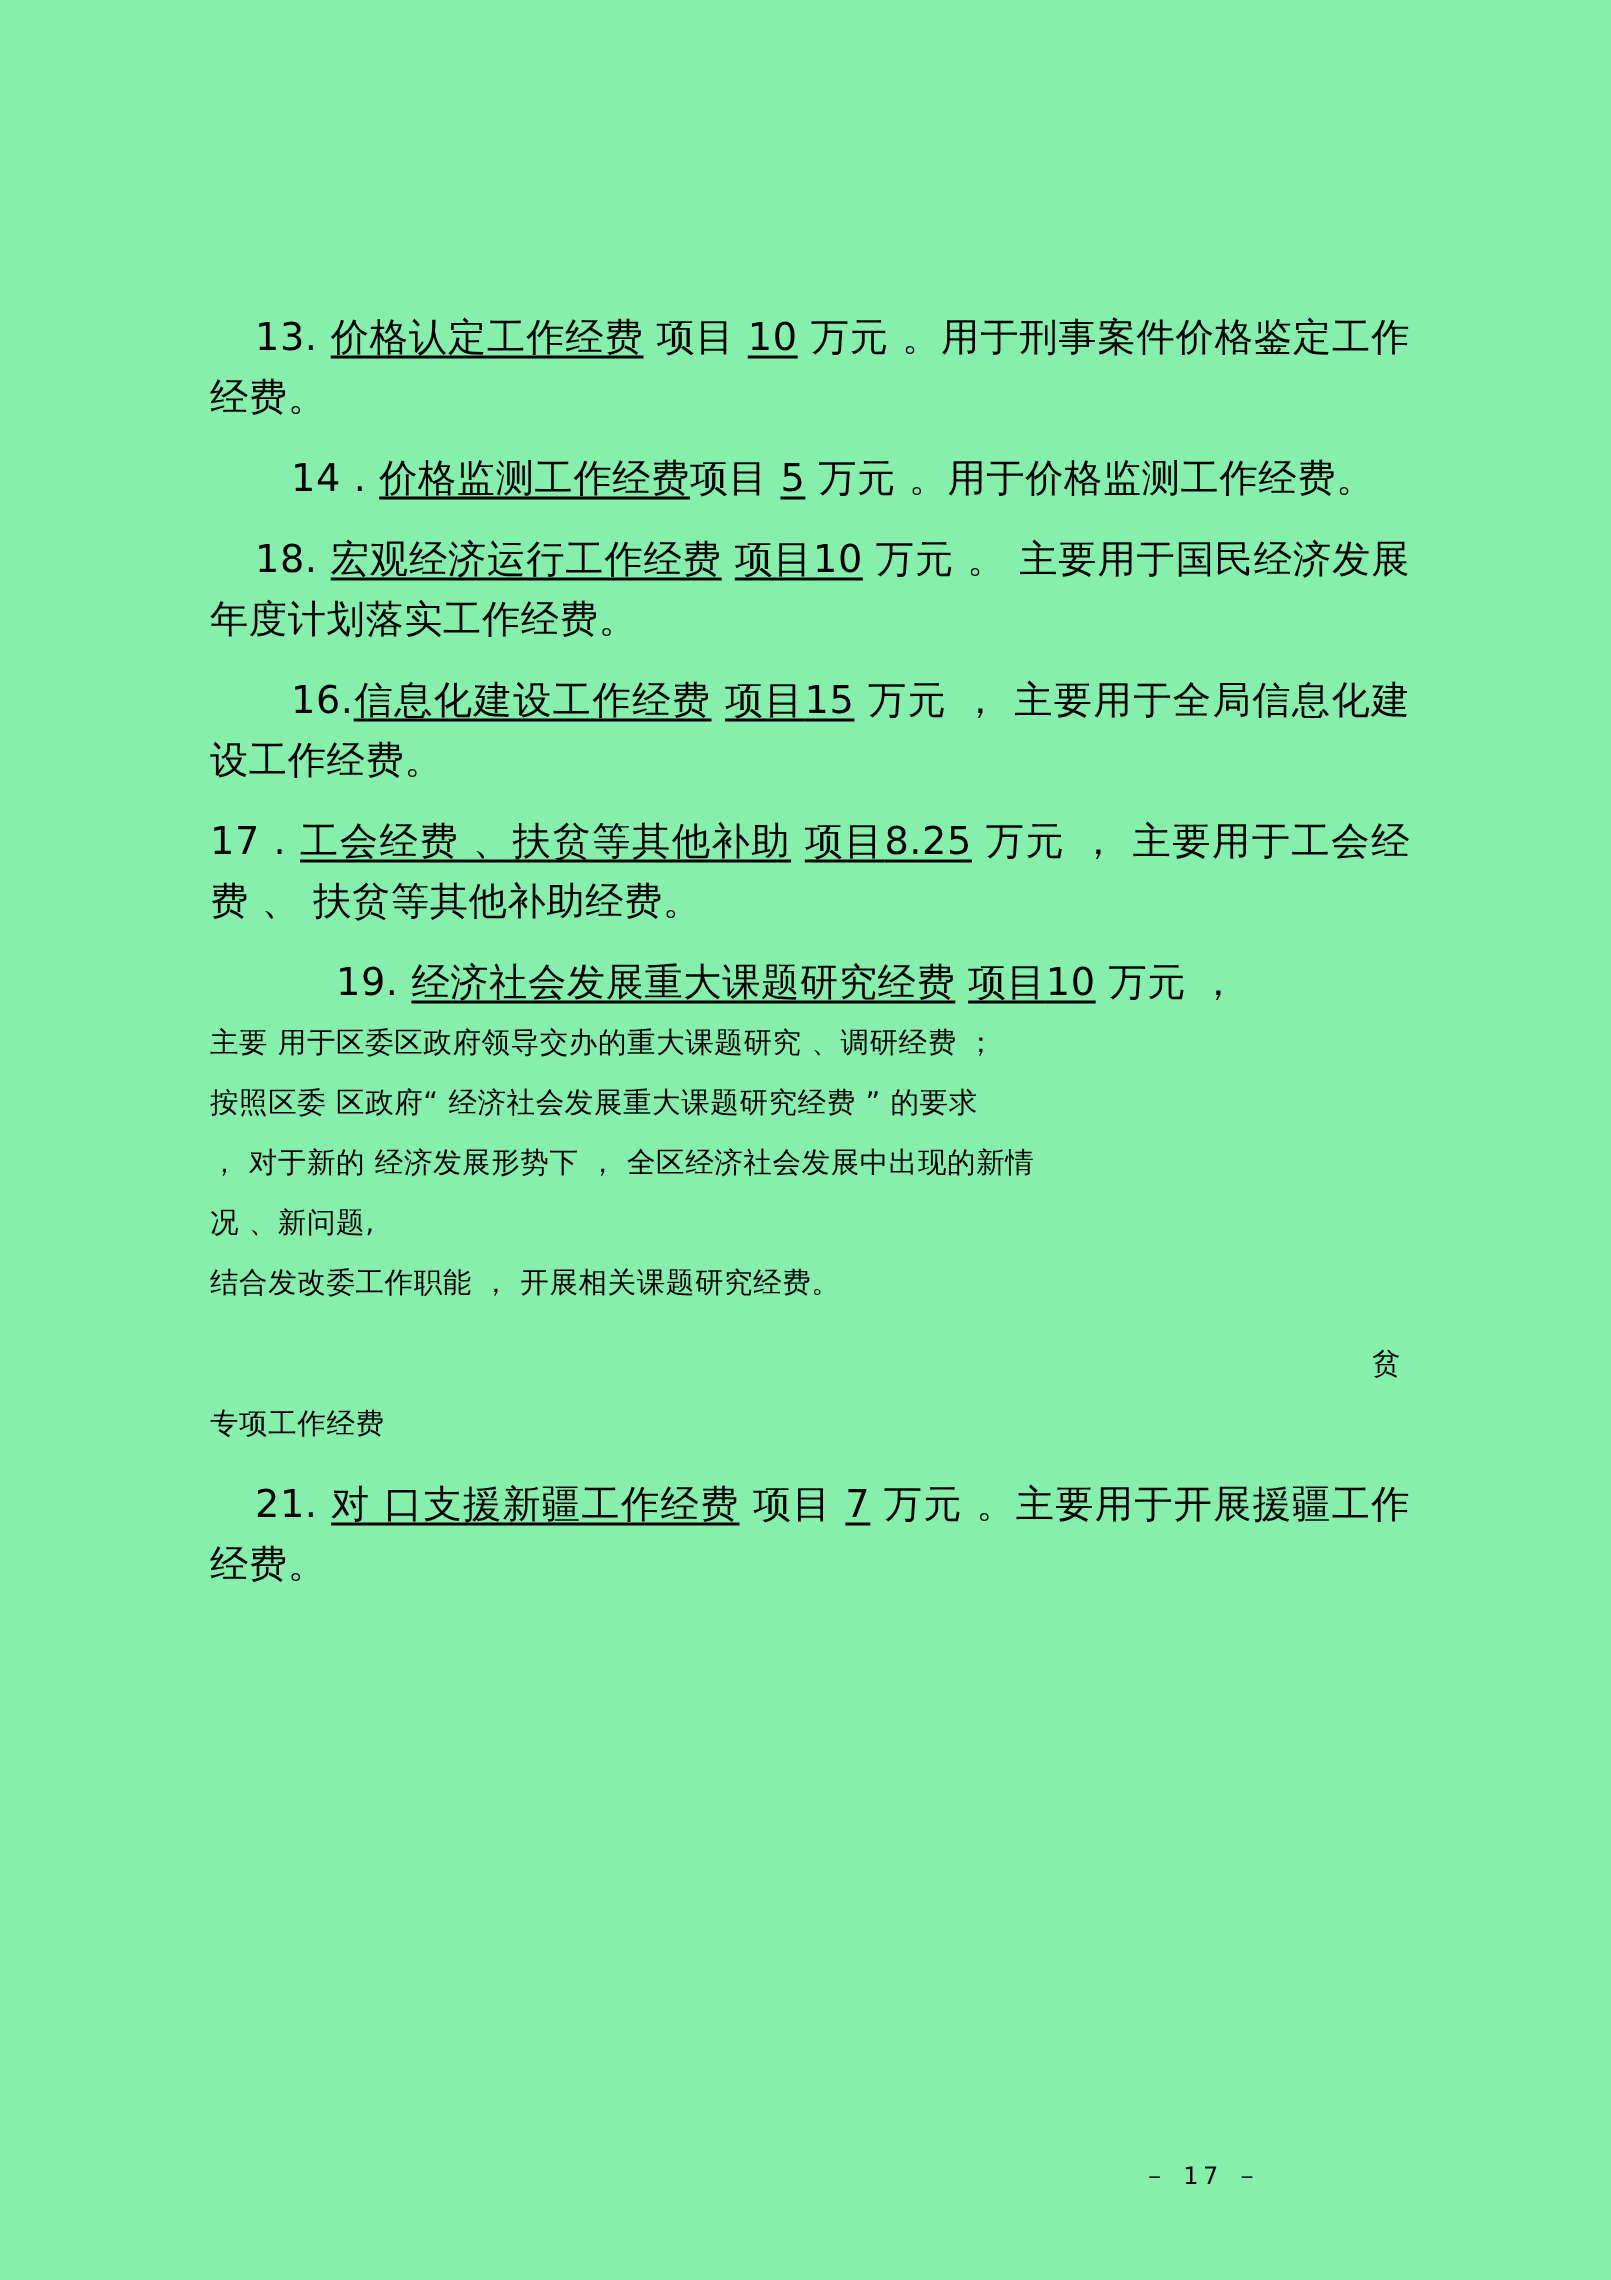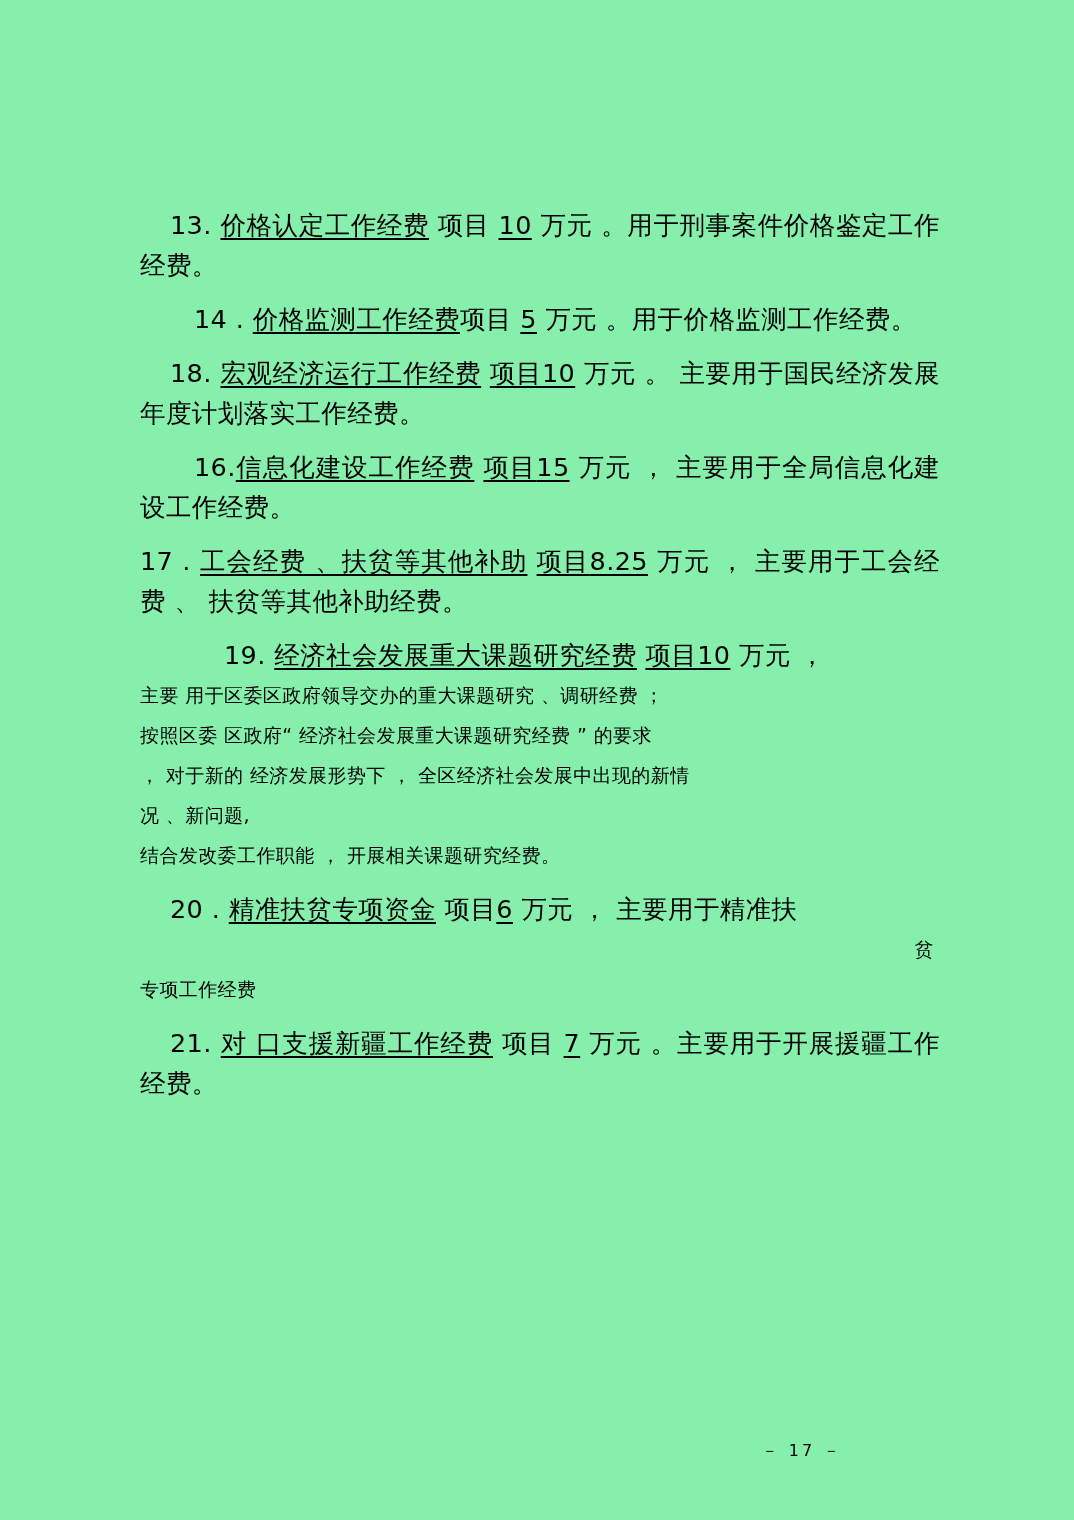--- a/index.html
+++ b/index.html
@@ -127,27 +127,20 @@
         <span>，</span>
       </p>
       <p class="line">主要  用于区委区政府领导交办的重大课题研究 、调研经费 ；</p>
       <p class="line">按照区委 区政府“ 经济社会发展重大课题研究经费 ” 的要求</p>
       <p class="line">，  对于新的 经济发展形势下 ， 全区经济社会发展中出现的新情</p>
       <p class="line">况 、新问题,</p>
       <p class="line">结合发改委工作职能 ， 开展相关课题研究经费。</p>
     </div>
 
     <div>
-      <p class="para indent1" style="margin-bottom:0">
-        <span class="num">20 .</span>
-        <span class="u">精准扶贫专项资金</span>
-        <span>项目</span><span class="u">6</span>
-        <span>万元</span>
-        <span>， 主要用于精准扶</span>
-      </p>
       <p class="line right-tail">贫</p>
       <p class="line" style="margin-bottom:14px">专项工作经费</p>
     </div>
 
     <p class="para indent1">
       <span class="num">21.</span>
       <span class="u">对  口支援新疆工作经费</span>
       <span>项目</span>
       <span class="u">7</span>
       <span>万元</span>

